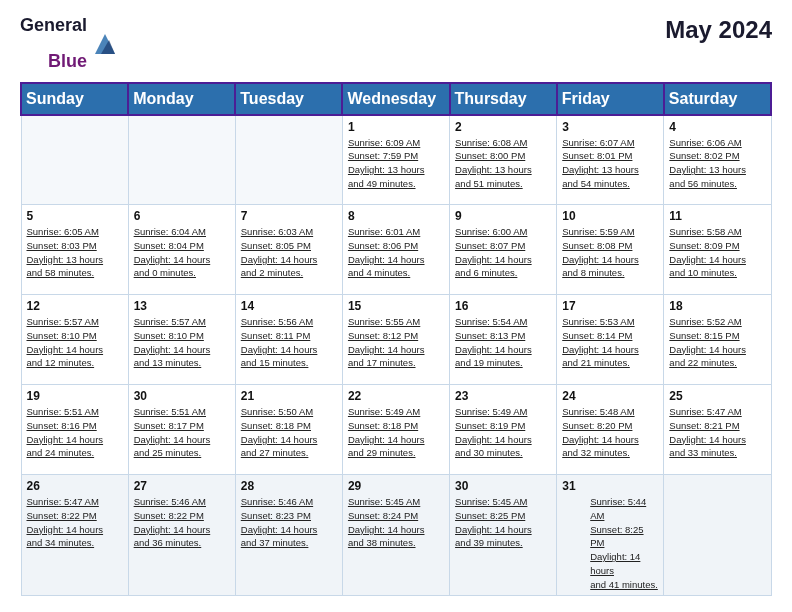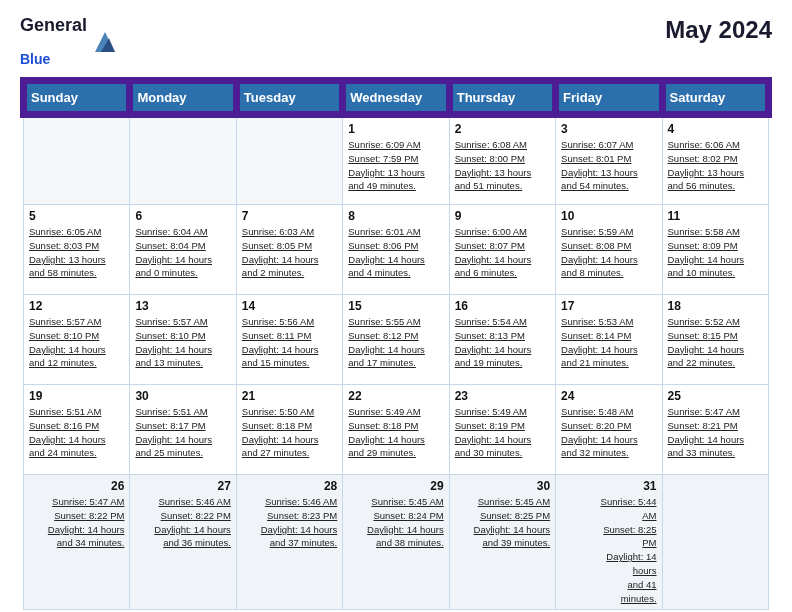--- a/index.html
+++ b/index.html
@@ -25,23 +25,24 @@
       flex-direction: column;
       line-height: 1.1;
       gap: 16px;
     }
     .logo-general {
       font-size: 18px;
       font-weight: bold;
       color: #1a1a2e;
     }
     .logo-blue {
-      font-size: 14px;
-      font-weight: bold;
-      color: #1d4ed8;
+      font-size: 18px;
+      font-weight: bold;
+      color: #701a75;
+      text-align: right;
     }
     .logo-icon {
       width: 28px;
       height: 28px;
       margin-left: 4px;
     }
     .title-area {
       text-align: right;
     }
     .month-title {
@@ -54,41 +55,40 @@
       color: #333;
     }
     .calendar-table {
       width: 100%;
       border-collapse: collapse;
       table-layout: fixed;
     }
     .calendar-table th {
       background-color: #2c6fad;
       color: white;
-      font-size: 13px;
+      font-size: 16px;
       font-weight: bold;
       padding: 6px 4px;
       text-align: left;
-      border: 7px solid #4c1d95;
+      border: 2px solid #4c1d95;
     }
     .calendar-table td {
       border: 1px solid #c8d8e8;
       vertical-align: top;
       padding: 4px 5px;
       font-size: 10px;
       color: #222;
       height: 90px;
       background: #fff;
     }
     .calendar-table td.empty {
       background: #f5f8fb;
     }
     .calendar-table td.last-row {
       background: #f0f4f8;
-      text-align: right;
     }
     .day-number {
       font-size: 12px;
       font-weight: bold;
       color: #111;
       margin-bottom: 2px;
       display: block;
     }
     .cell-info {
       font-size: 9.5px;

